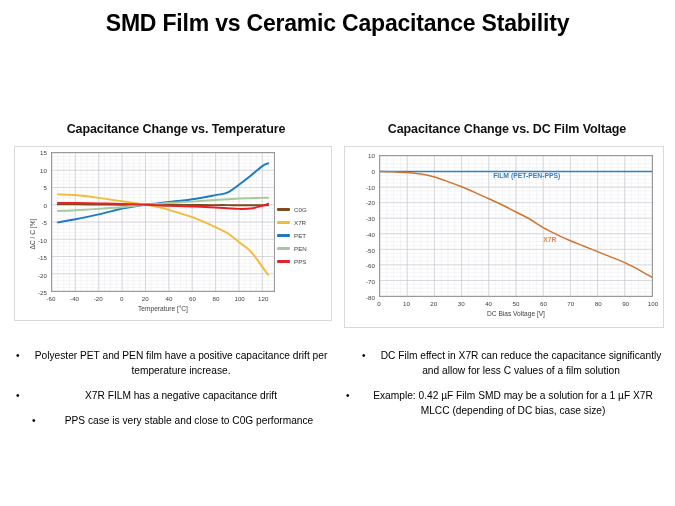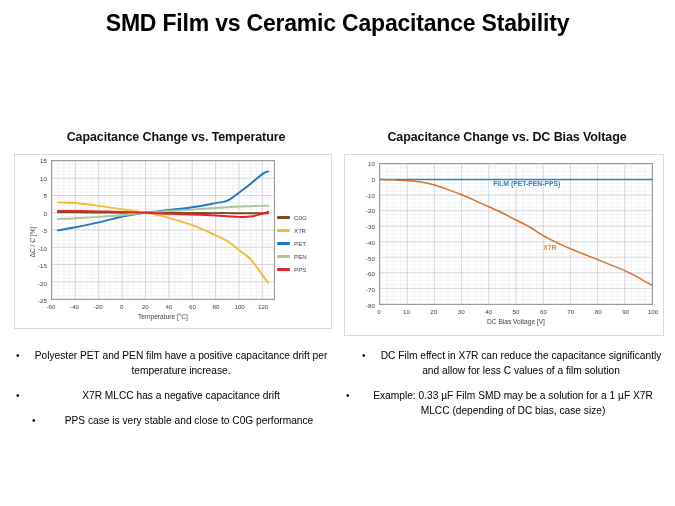--- a/index.html
+++ b/index.html
@@ -37,21 +37,21 @@
     top: 122px;
   }
   .panel-left  { left: 8px;   width: 330px; }
   .panel-right { left: 340px; width: 330px; }
 
   .panel-heading {
     font-size: 12.5px;
     font-weight: bold;
     color: #111111;
     text-align: center;
-    margin: 8px 0 10px 0;
+    margin: 0 0 10px 0;
     letter-spacing: -0.1px;
   }
   .panel-left .panel-heading { padding-left: 6px; }
   .panel-right .panel-heading { padding-left: 4px; }
 
   .chart-box {
     position: relative;
     background: #ffffff;
     border: 1px solid #d9d9d9;
     box-sizing: border-box;
@@ -325,21 +325,21 @@
           </div>
           <div class="legend-row">
             <span class="legend-swatch" style="background: rgb(232, 32, 42);"></span>
             <span class="legend-label">PPS</span>
           </div>
         </div>
     </div>
   </div>
 
   <div class="panel panel-right">
-    <div class="panel-heading">Capacitance Change vs. DC Bias Voltage</div>
+    <div class="panel-heading">Capacitance Change vs. DC Film Voltage</div>
 
     <div class="chart-box chart-right">
       <div class="plot">
         <svg class="grid-svg" id="grid-right" viewBox="0 0 276 144" preserveAspectRatio="none">
             <line x1="0" y1="0" x2="0" y2="144" stroke="#d8d8e0" stroke-width="0.35" opacity="0.75"></line>
             <line x1="6.9" y1="0" x2="6.9" y2="144" stroke="#d8d8e0" stroke-width="0.35" opacity="0.75"></line>
             <line x1="13.8" y1="0" x2="13.8" y2="144" stroke="#d8d8e0" stroke-width="0.35" opacity="0.75"></line>
             <line x1="20.7" y1="0" x2="20.7" y2="144" stroke="#d8d8e0" stroke-width="0.35" opacity="0.75"></line>
             <line x1="27.6" y1="0" x2="27.6" y2="144" stroke="#d8d8e0" stroke-width="0.35" opacity="0.75"></line>
             <line x1="34.5" y1="0" x2="34.5" y2="144" stroke="#d8d8e0" stroke-width="0.35" opacity="0.75"></line>
@@ -471,31 +471,31 @@
     </div>
   </div>
 
   <div class="bullets bullets-left" id="bullets-left">
       <div class="bullet">
         <span class="bullet-mark">•</span>
         <span class="bullet-text">Polyester PET and PEN film have a positive capacitance drift per temperature increase.</span>
       </div>
       <div class="bullet">
         <span class="bullet-mark">•</span>
-        <span class="bullet-text">X7R MLCC has a negative capacitance drift</span>
+        <span class="bullet-text">X7R FILM has a negative capacitance drift</span>
       </div>
       <div class="bullet indented">
         <span class="bullet-mark">•</span>
         <span class="bullet-text">PPS case is very stable and close to C0G performance</span>
       </div>
     </div>
   <div class="bullets bullets-right" id="bullets-right">
       <div class="bullet indented">
         <span class="bullet-mark">•</span>
         <span class="bullet-text">DC Film effect in X7R can reduce the capacitance significantly and allow for less C values of a film solution</span>
       </div>
       <div class="bullet">
         <span class="bullet-mark">•</span>
-        <span class="bullet-text">Example: 0.33 µF Film SMD may be a solution for a 1 µF X7R MLCC (depending of DC bias, case size)</span>
+        <span class="bullet-text">Example: 0.42 µF Film SMD may be a solution for a 1 µF X7R MLCC (depending of DC bias, case size)</span>
       </div>
     </div>
 
 </div>
 
 </body></html>

